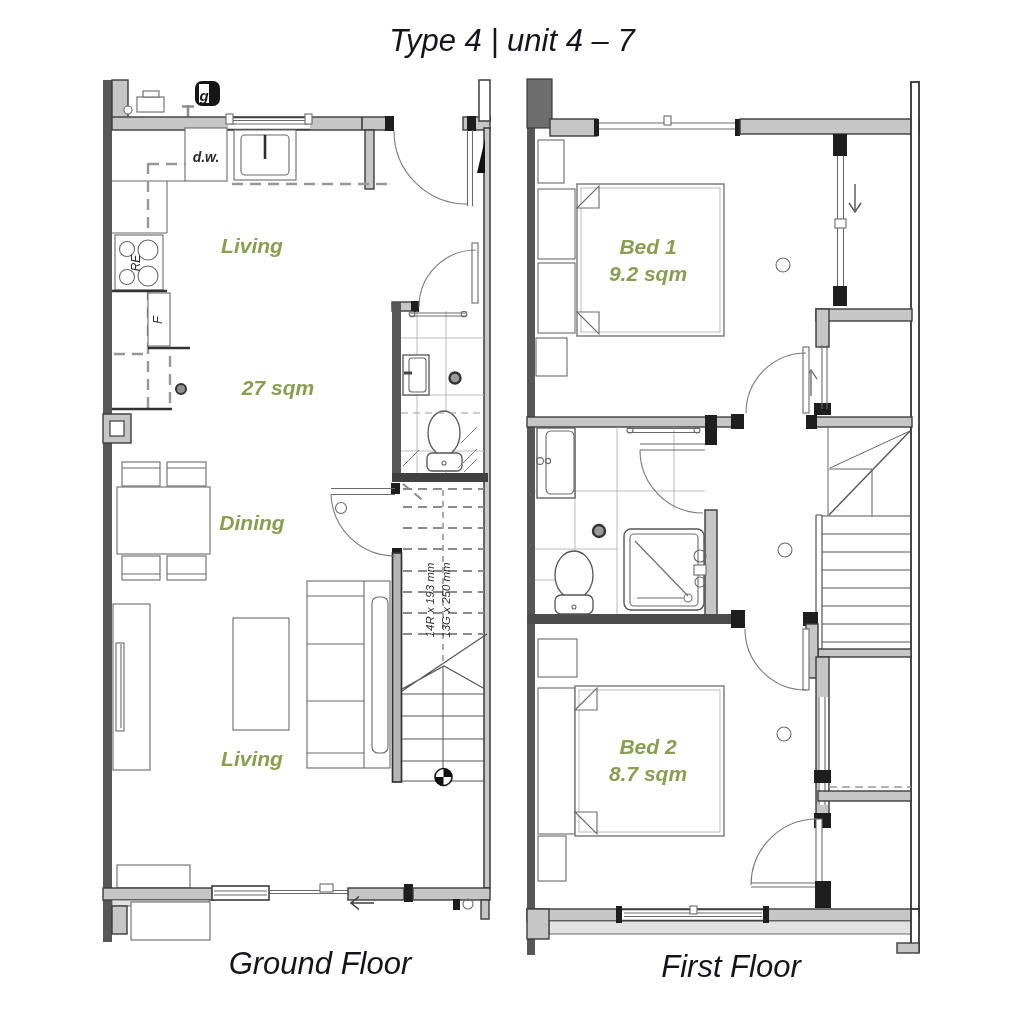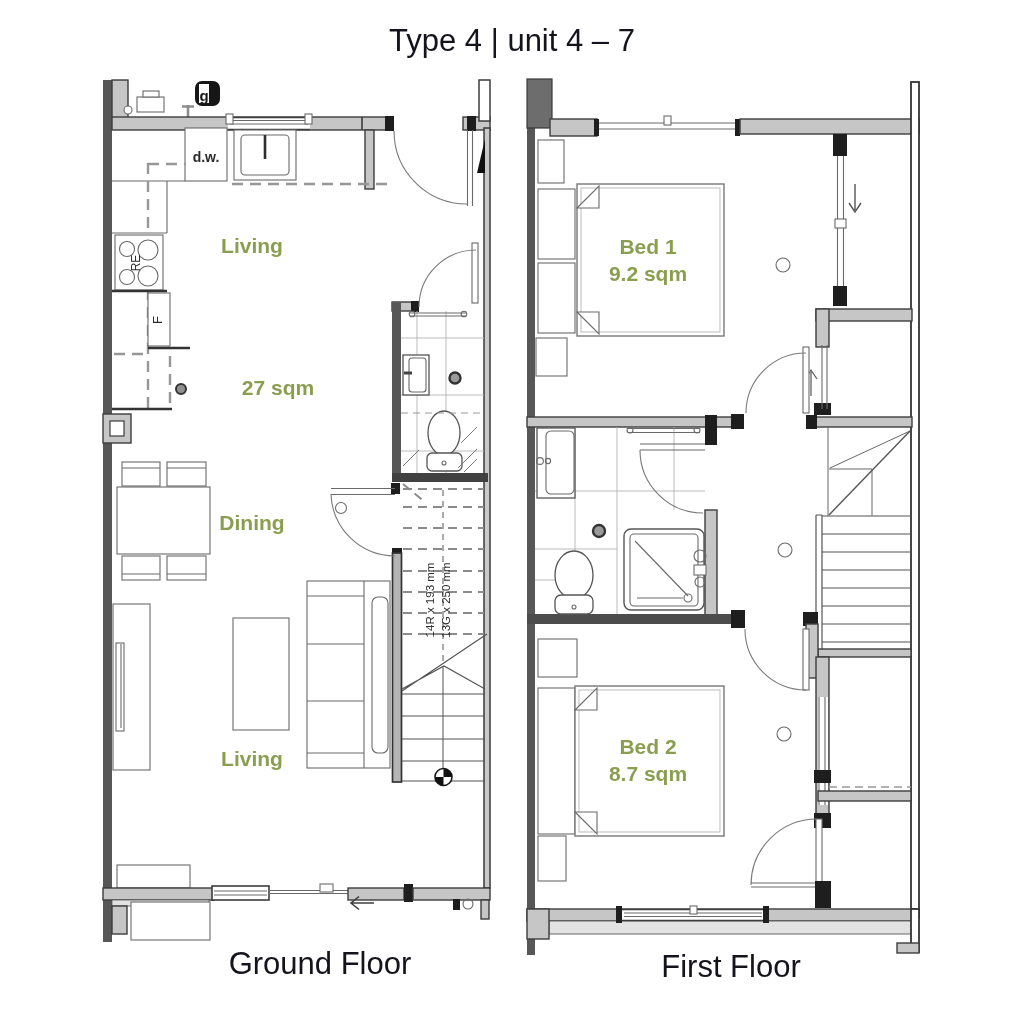--- a/index.html
+++ b/index.html
@@ -1,16 +1,16 @@
 <!DOCTYPE html>
 <html><head>
 <meta charset="utf-8">
 <style>
   html,body{margin:0;padding:0;background:#ffffff;}
-  .page{width:1024px;height:1024px;position:relative;font-family:"Liberation Sans",sans-serif;}
+  .page{width:1024px;height:1024px;position:relative;font-family:"Liberation Sans",sans-serif;font-style:italic;}
   text{font-family:"Liberation Sans",sans-serif;}
   .w{fill:#c6c6c6;stroke:#3d3d3d;stroke-width:1.4;}
   .dk{fill:#575757;stroke:none;}
   .blk{fill:#1e1e1e;stroke:none;}
   .tn{fill:none;stroke:#6a6a6a;stroke-width:1.1;}
   .tnw{fill:#ffffff;stroke:#6a6a6a;stroke-width:1.1;}
   .fx{fill:#ffffff;stroke:#555555;stroke-width:1.3;}
   .grid{stroke:#b3b3b3;stroke-width:0.9;fill:none;}
   .dash{fill:none;stroke:#979797;stroke-width:2.4;stroke-dasharray:11 7;}
   .sd{fill:none;stroke:#555555;stroke-width:1.2;}

